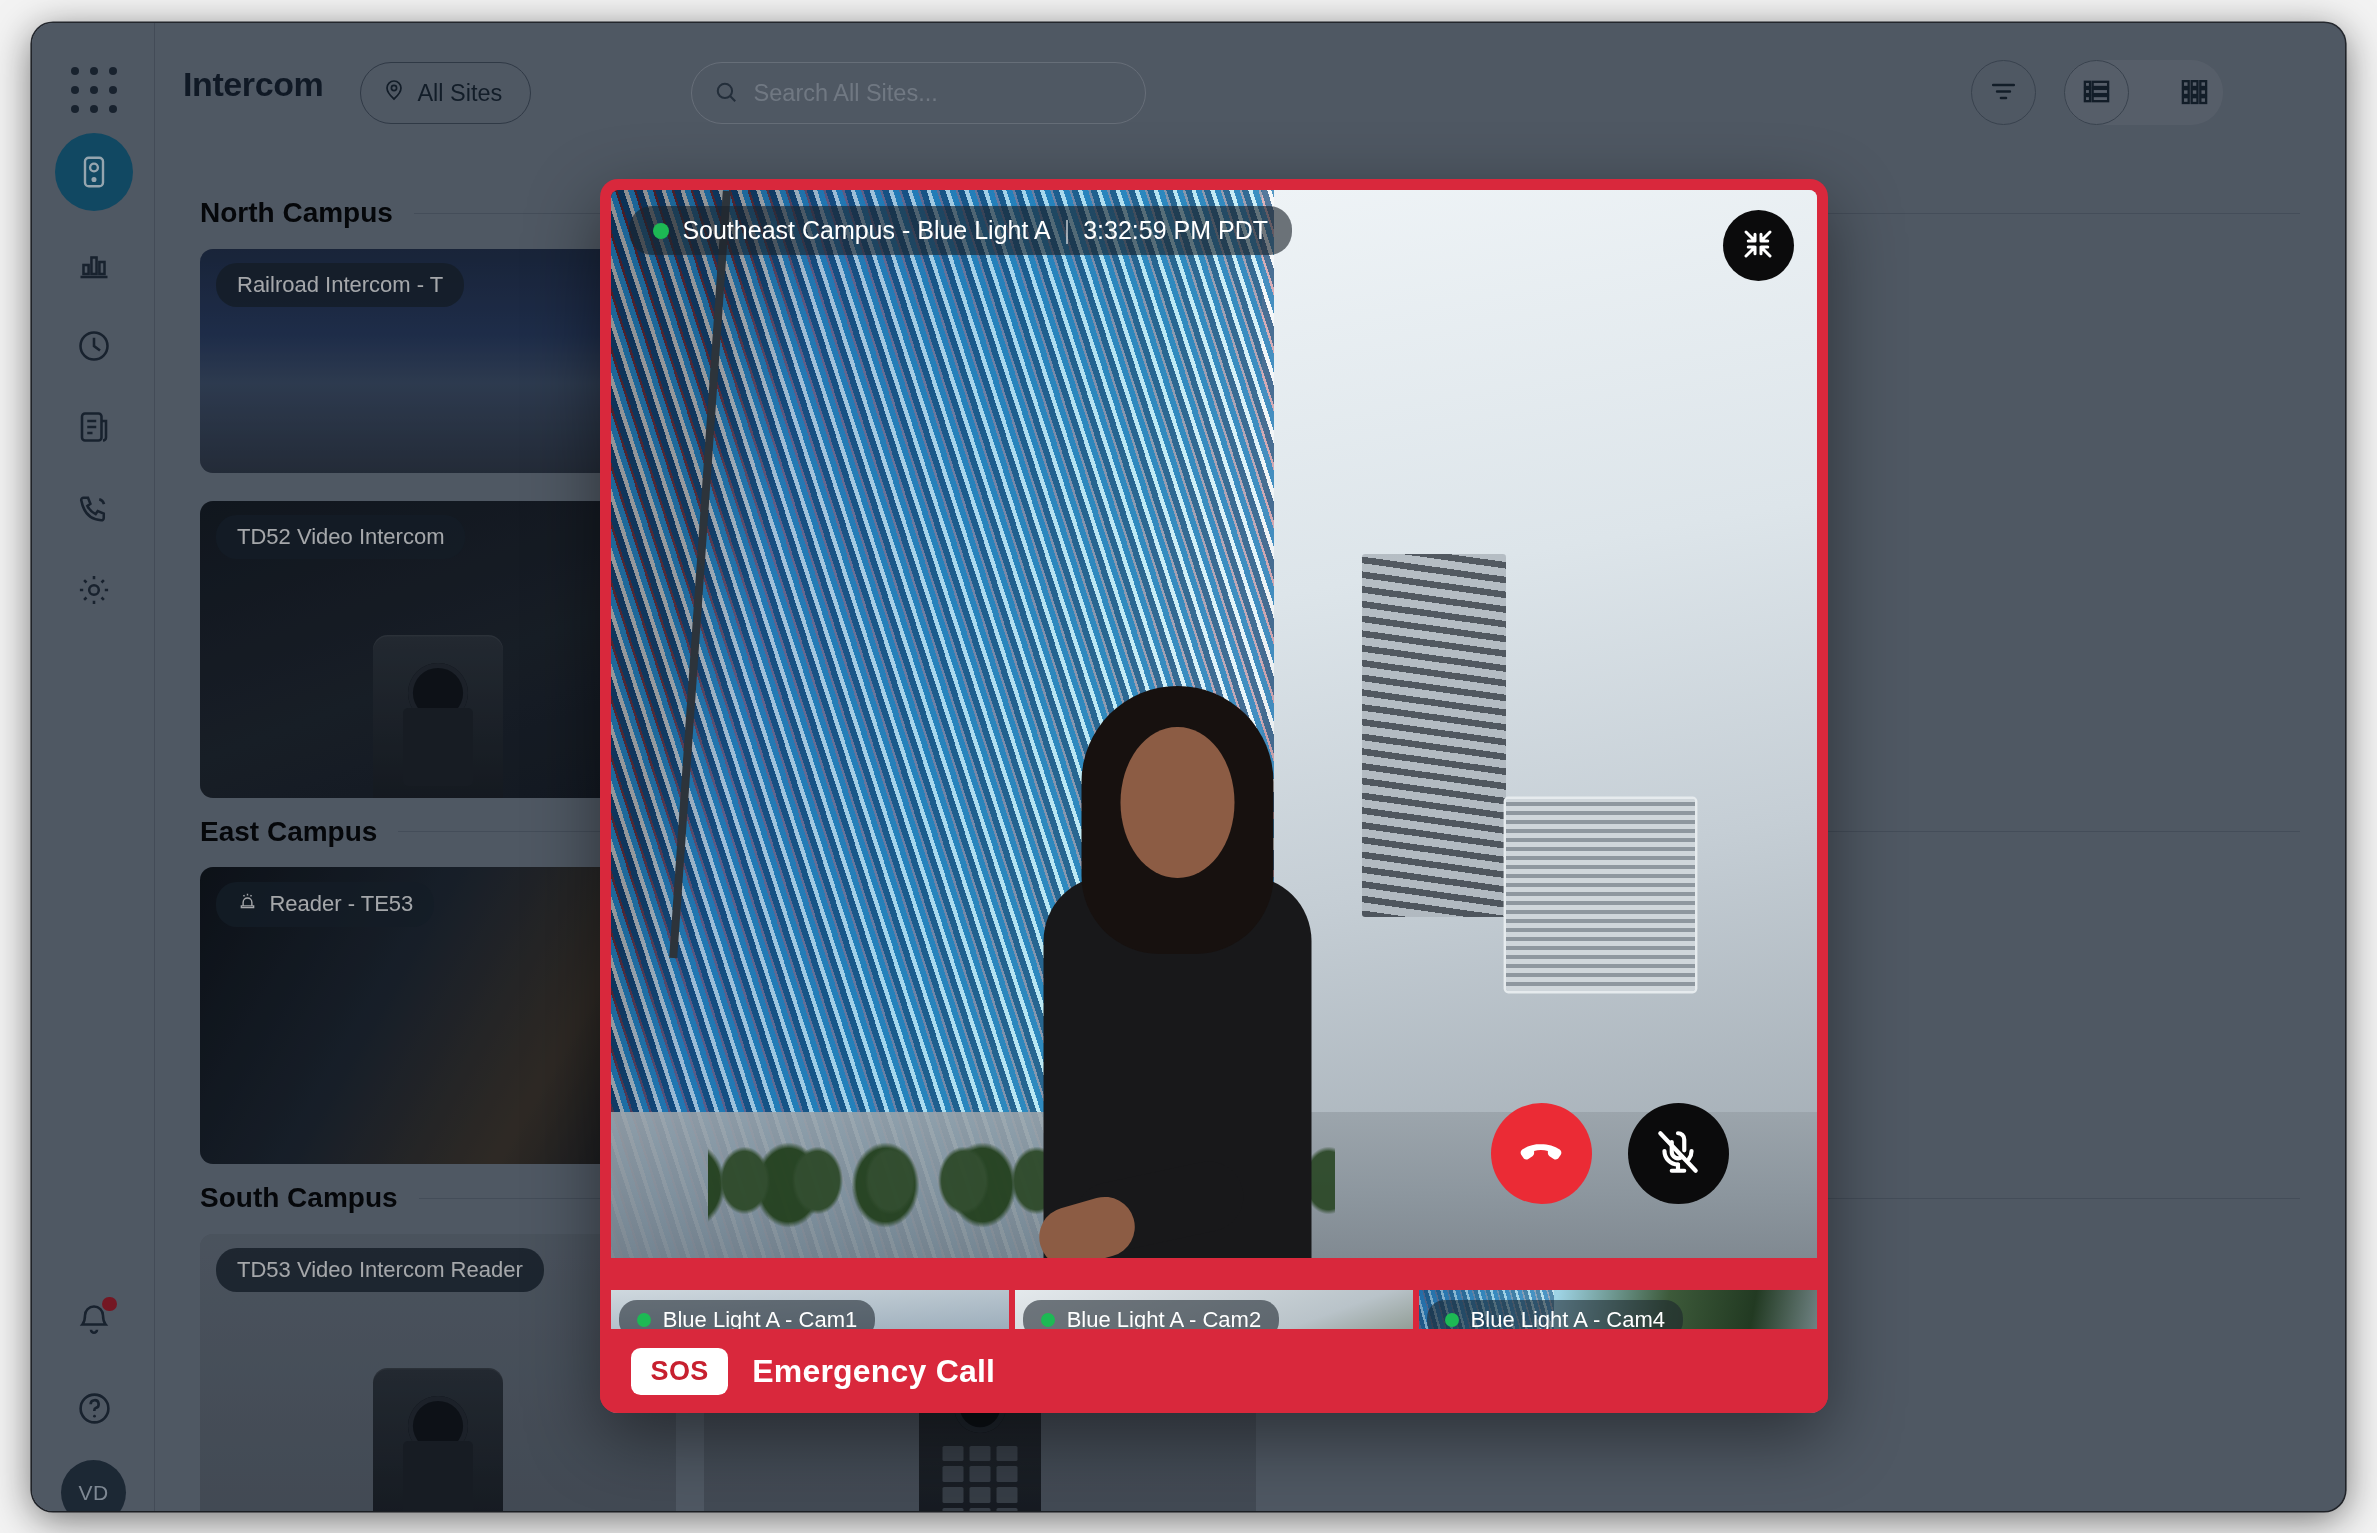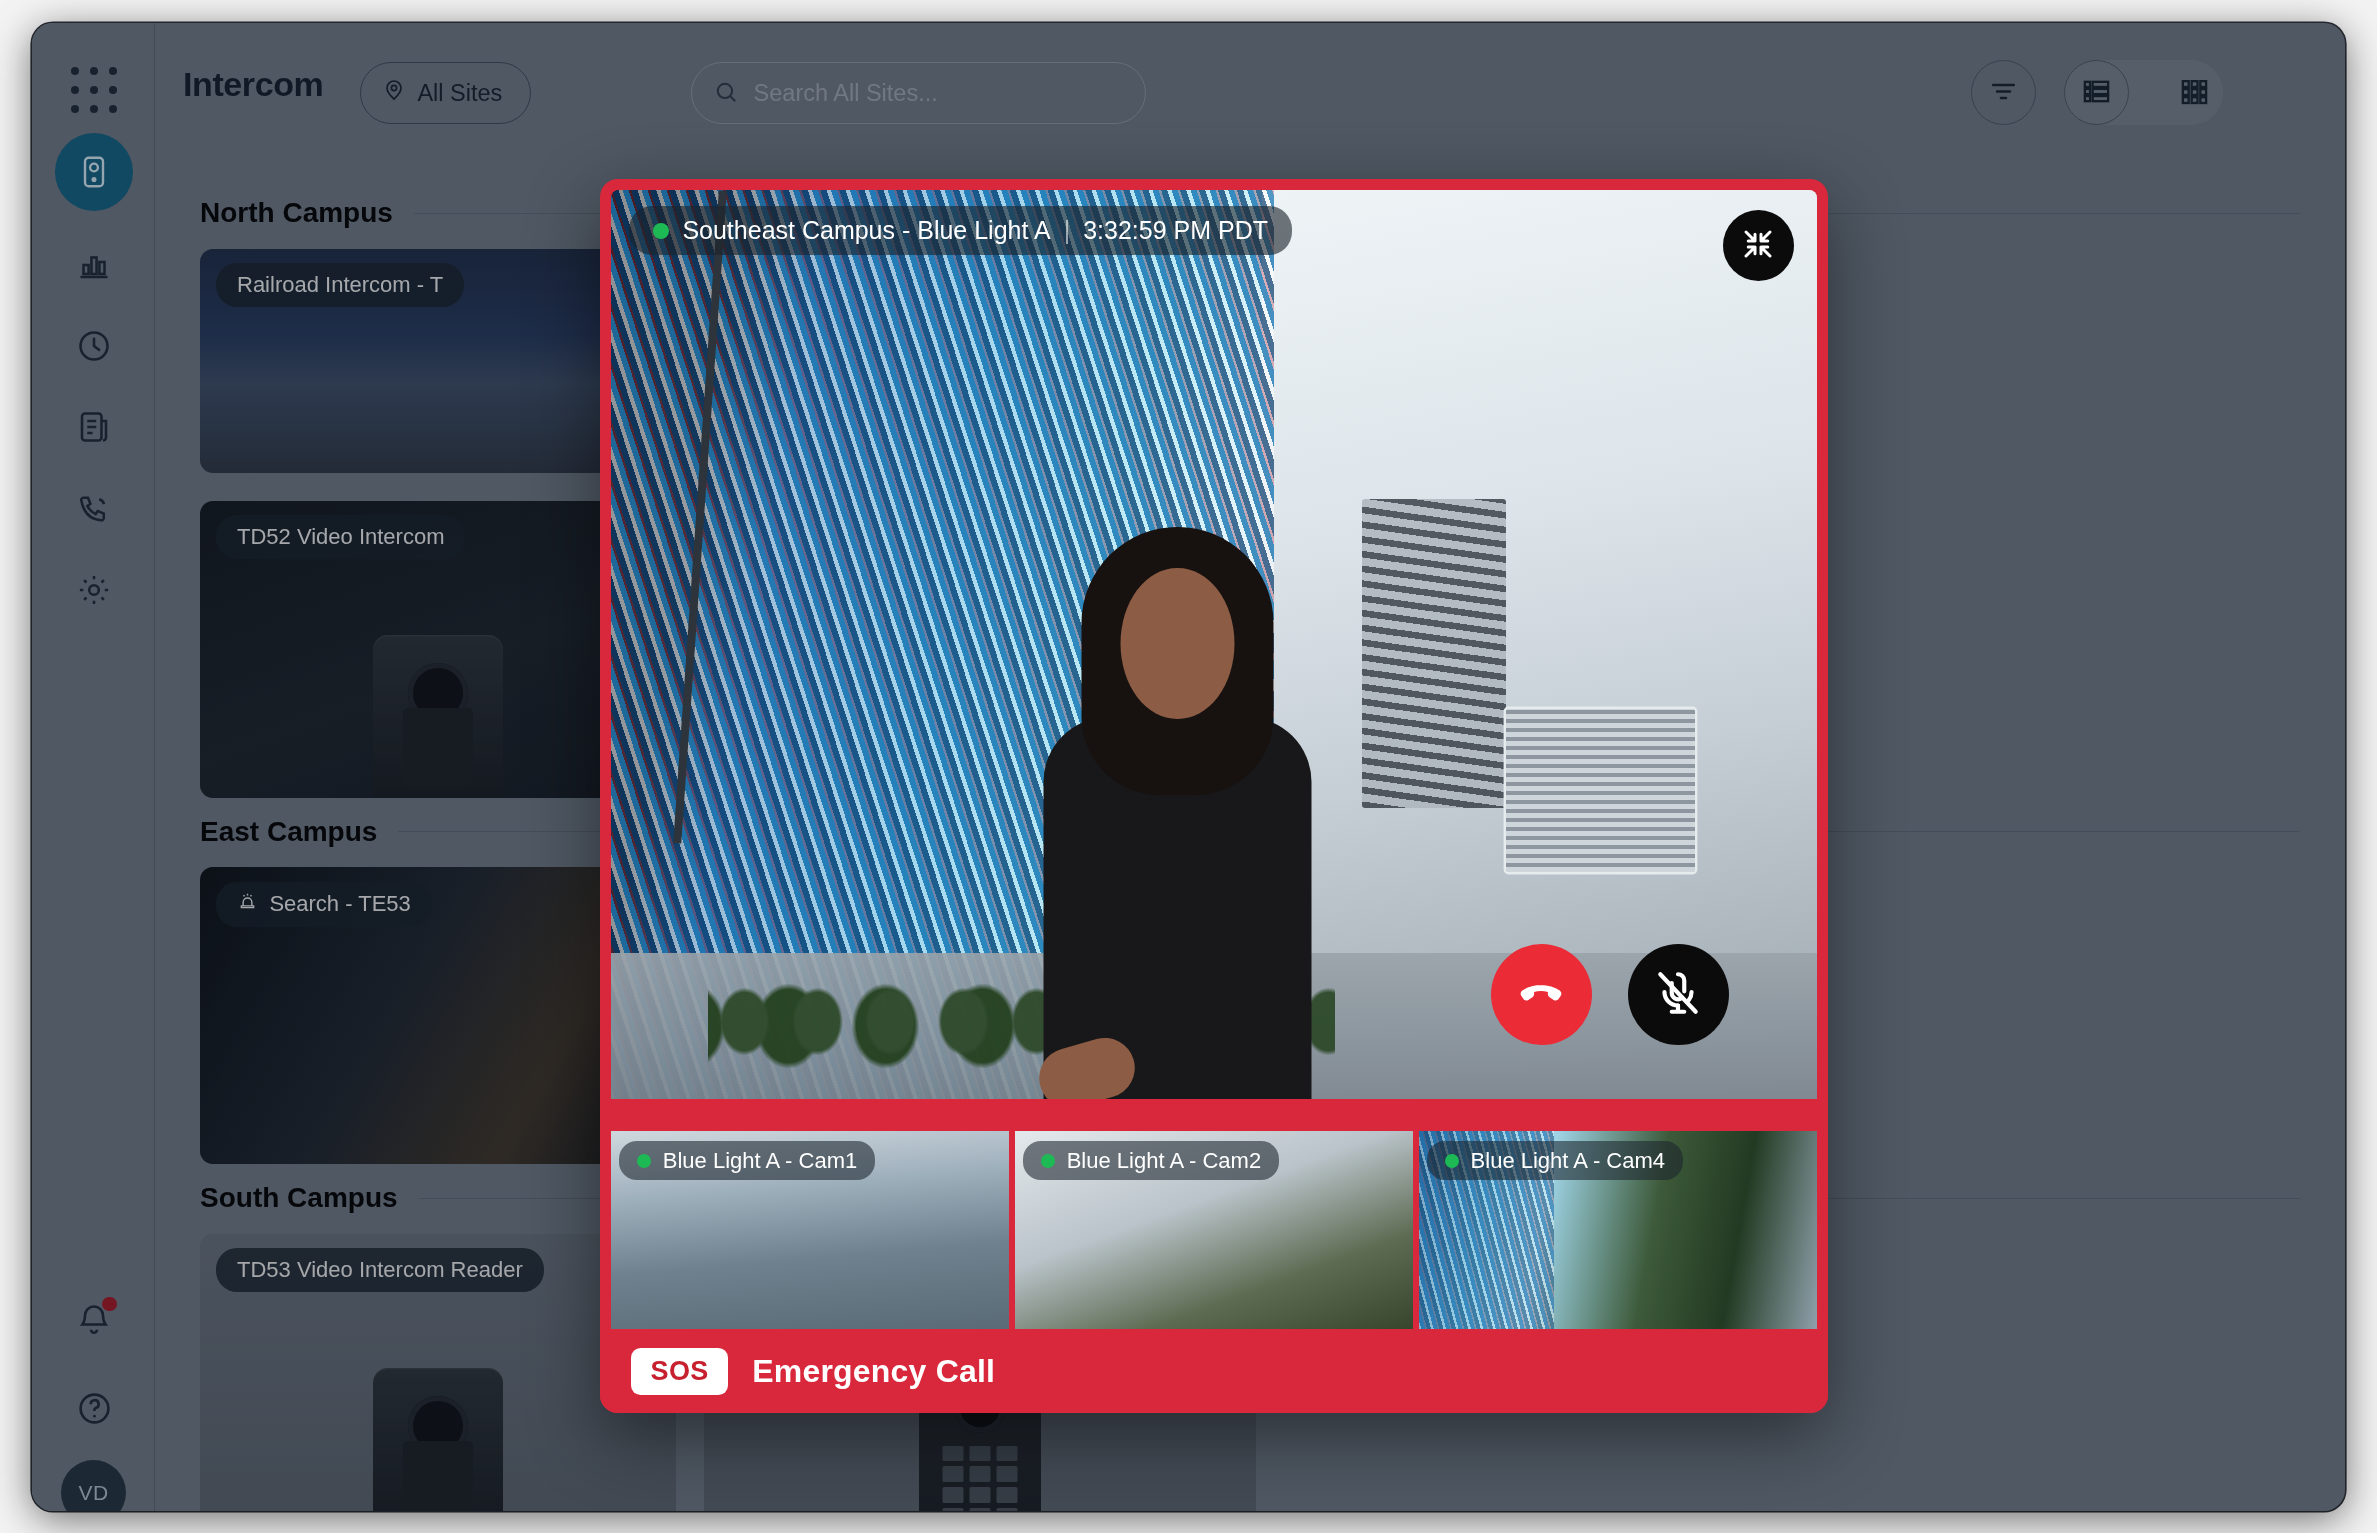--- a/index.html
+++ b/index.html
@@ -168,21 +168,21 @@
     position:absolute; left:568px; top:156px;
     width:1228px; height:1234px;
     background:#d9283c;
     border-radius:18px;
     box-shadow:0 24px 73px rgba(0,0,0,.45);
     overflow:hidden;
     padding:11.4px 11.4px 0 11.4px;
   }
   #video-main {
     position:relative;
-    width:100%; height:909px;
+    width:100%; height:1068px;
     border-radius:8px 8px 0 0;
     overflow:hidden;
     background:
       radial-gradient(120% 90% at 30% 35%, rgba(255,255,255,.10), transparent 60%),
       linear-gradient(100deg,#0d1016 0%,#17202a 10%, #2a6fa8 16%, #3ca7d8 30%, #6fd0e8 42%, #bfe6f2 50%, #e9f1f6 56%, #f2f5f7 72%, #cfd8dd 88%, #aeb7bd 100%);
   }
   #video-stripes {
     position:absolute; left:0; top:0; width:55%; height:100%;
     background:
       repeating-linear-gradient(72deg, rgba(255,255,255,.55) 0 4px, rgba(30,120,180,.85) 4px 9.7px, rgba(180,40,60,.35) 9.7px 12px, rgba(10,60,110,.75) 12px 18px);
@@ -489,21 +489,21 @@
       <div class="card tall">
         <div class="card-media m-corridor"></div>
         <div class="card-chip">
           <span>
             <svg viewBox="0 0 24 24" fill="none" stroke="currentColor" stroke-width="1.6">
               <path d="M7 17v-4a5 5 0 0 1 10 0v4"></path>
                 <path d="M5 17h14v2H5z"></path>
                 <path d="M12 3v2M7.5 4.6l1 1.6M16.5 4.6l-1 1.6"></path>
             </svg>
           </span>
-          <span>Search - TE53</span>
+          <span>Reader - TE53</span>
         </div>
       </div>
       <div class="card tall" style="width:585px">
         <div class="card-media m-grey"></div>
         <div class="keypad-dev">
           <span class="kl"></span>
           <span class="kk">
               <i></i>
               <i></i>
               <i></i>

